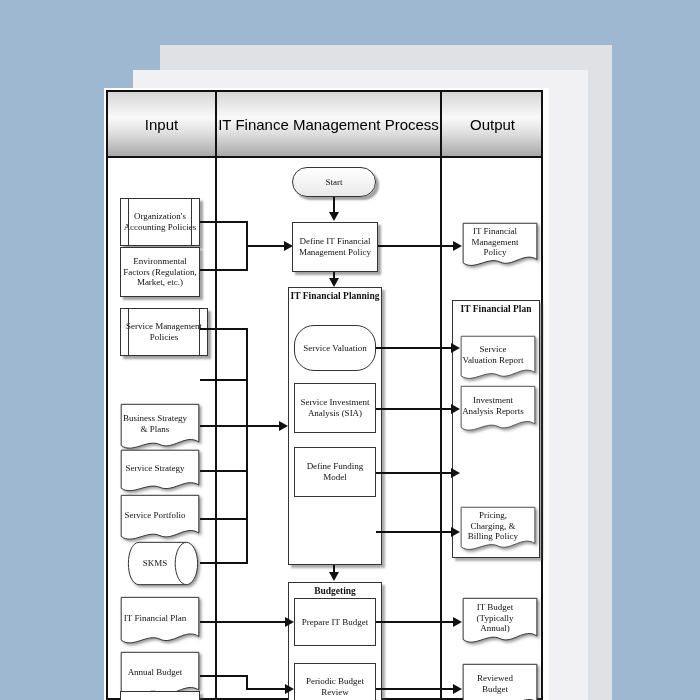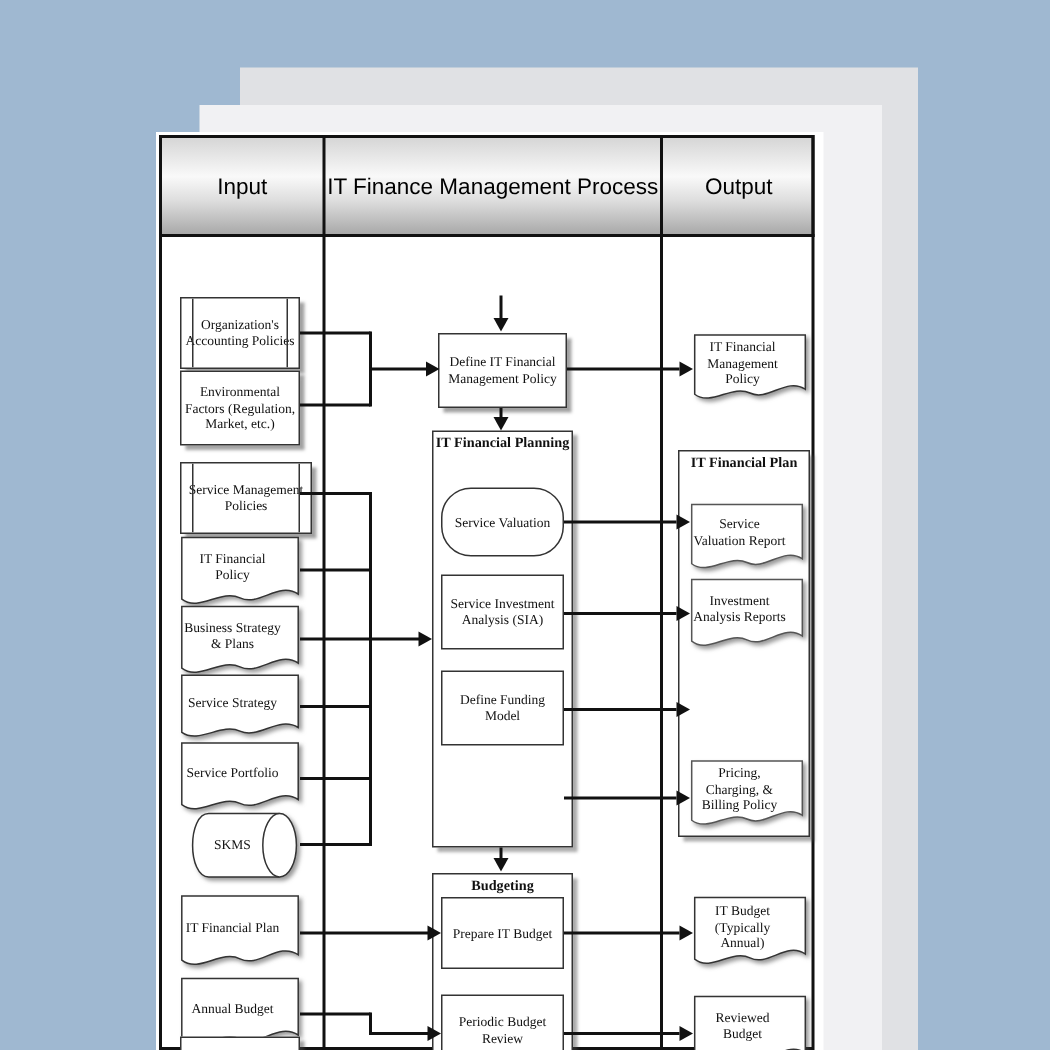--- a/index.html
+++ b/index.html
@@ -76,26 +76,20 @@
     <span>Organization's Accounting Policies</span>
   </div>
   <div class="abs shape rect" style="left:120px;top:247px;width:80px;height:50px;">
     <span>Environmental Factors (Regulation, Market, etc.)</span>
   </div>
   <div class="abs shape rect predef" style="left:120px;top:308px;width:88px;height:48px;">
     <div class="bar" style="left:7px;"></div>
     <div class="bar" style="right:7px;"></div>
     <span>Service Management Policies</span>
   </div>
-  <div class="abs shape doc" style="left:120px;top:357px;width:80px;height:52px;">
-    <svg viewBox="0 0 100 60" preserveAspectRatio="none">
-        <path d="M1.5,1.5 H98.5 V45 C82,35 66,55 50,48 C34,41 16,59 1.5,49 Z" fill="#fff" stroke="#333" vector-effect="non-scaling-stroke"></path>
-      </svg>
-    <div class="lbl">IT Financial Policy</div>
-  </div>
   <div class="abs shape doc" style="left:120px;top:403px;width:80px;height:52px;">
     <svg viewBox="0 0 100 60" preserveAspectRatio="none">
         <path d="M1.5,1.5 H98.5 V45 C82,35 66,55 50,48 C34,41 16,59 1.5,49 Z" fill="#fff" stroke="#333" vector-effect="non-scaling-stroke"></path>
       </svg>
     <div class="lbl">Business Strategy &amp; Plans</div>
   </div>
   <div class="abs shape doc" style="left:120px;top:449px;width:80px;height:48px;">
     <svg viewBox="0 0 100 60" preserveAspectRatio="none">
         <path d="M1.5,1.5 H98.5 V45 C82,35 66,55 50,48 C34,41 16,59 1.5,49 Z" fill="#fff" stroke="#333" vector-effect="non-scaling-stroke"></path>
       </svg>
@@ -121,20 +115,23 @@
     <div class="lbl">IT Financial Plan</div>
   </div>
   <div class="abs shape doc" style="left:120px;top:651px;width:80px;height:52px;">
     <svg viewBox="0 0 100 60" preserveAspectRatio="none">
         <path d="M1.5,1.5 H98.5 V45 C82,35 66,55 50,48 C34,41 16,59 1.5,49 Z" fill="#fff" stroke="#333" vector-effect="non-scaling-stroke"></path>
       </svg>
     <div class="lbl">Annual Budget</div>
   </div>
   <div class="abs shape rect" style="left:120px;top:691px;width:80px;height:20px;"></div>
 
+  <div class="abs shape stadium" style="left:292px;top:167px;width:84px;height:30px;">
+    <span>Start</span>
+  </div>
   <div class="abs shape rect" style="left:292px;top:222px;width:86px;height:50px;">
     <span>Define IT Financial Management Policy</span>
   </div>
   <div class="abs shape rect" style="left:294px;top:325px;width:82px;height:46px;box-shadow:none;border-radius:20px;">
     <span>Service Valuation</span>
   </div>
   <div class="abs shape rect" style="left:294px;top:383px;width:82px;height:50px;box-shadow:none;">
     <span>Service Investment Analysis (SIA)</span>
   </div>
   <div class="abs shape rect" style="left:294px;top:447px;width:82px;height:50px;box-shadow:none;">

